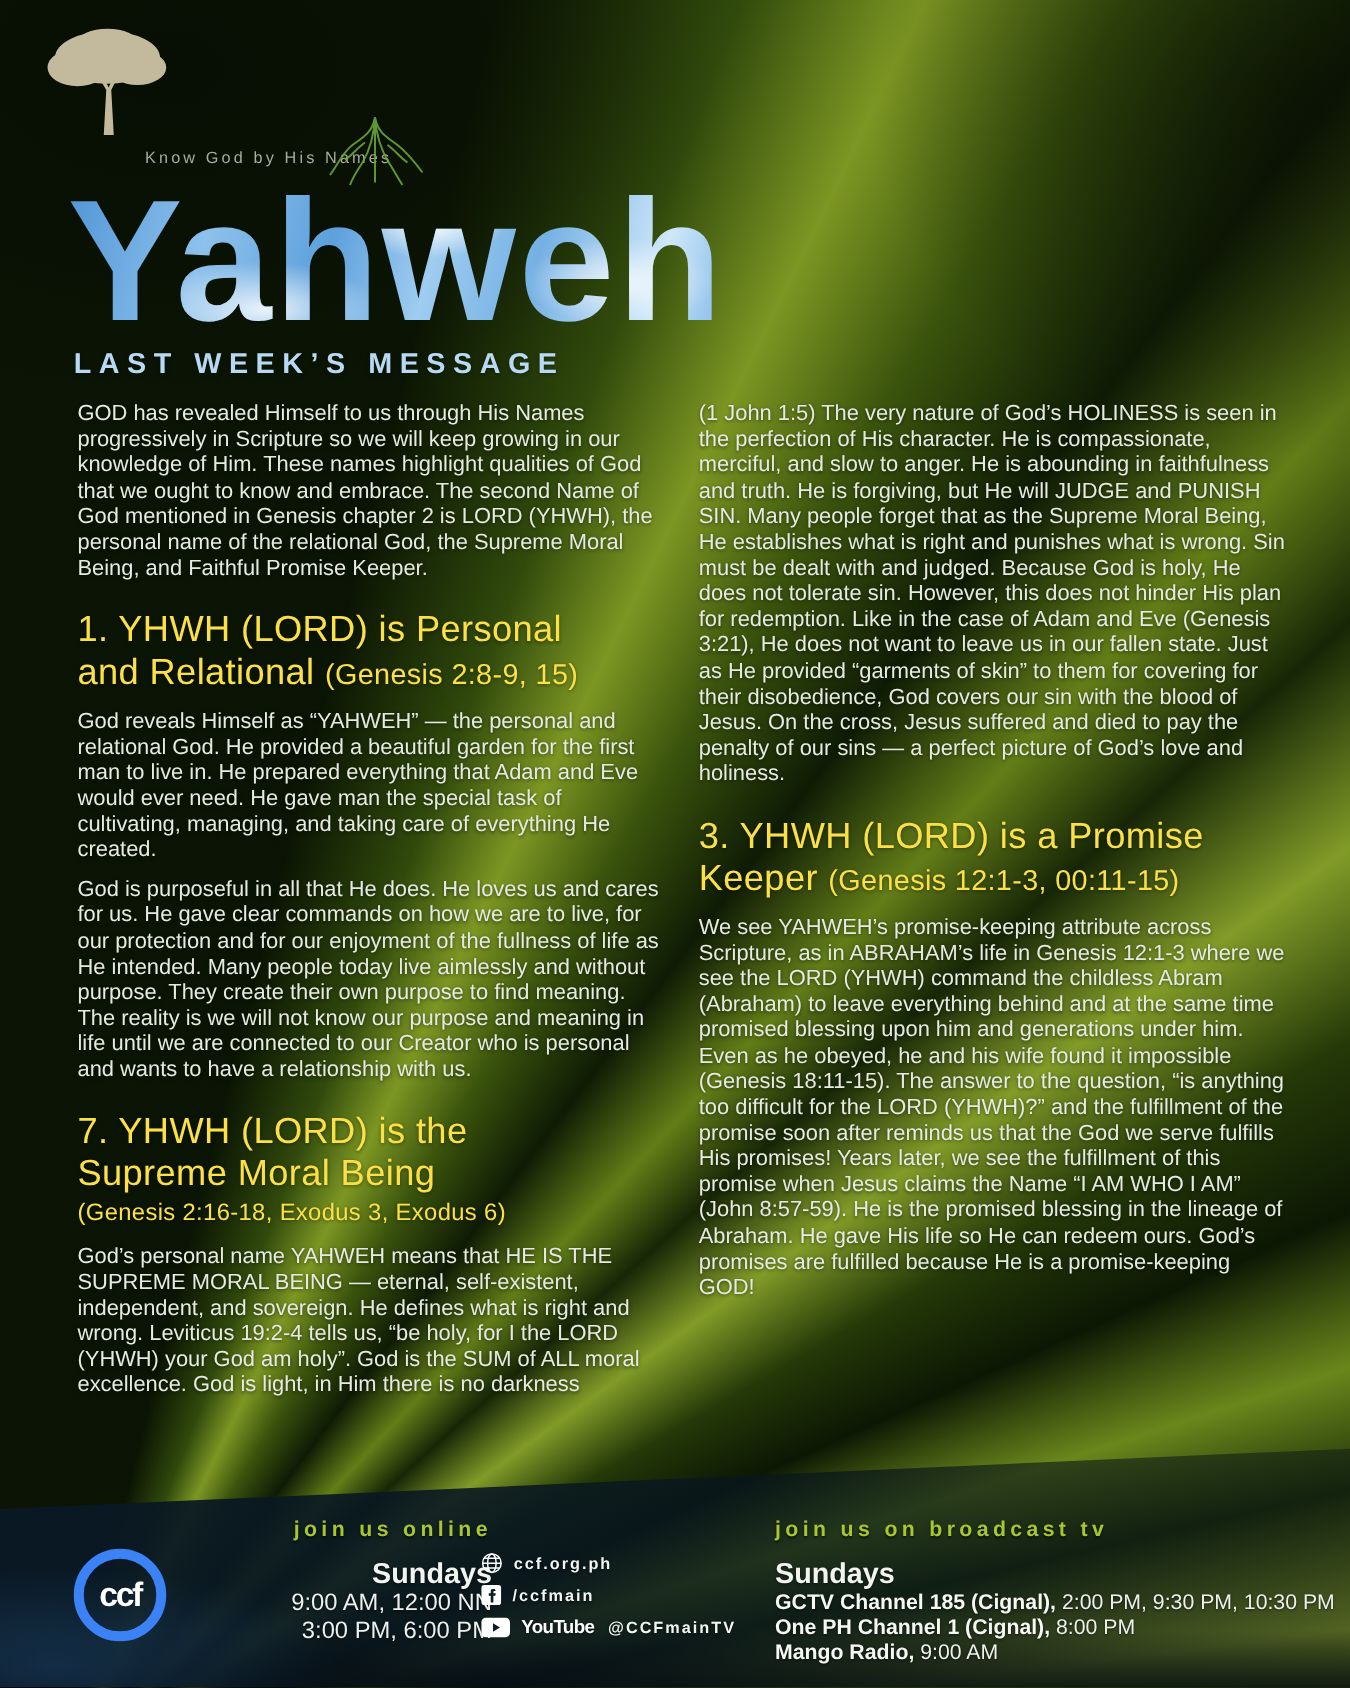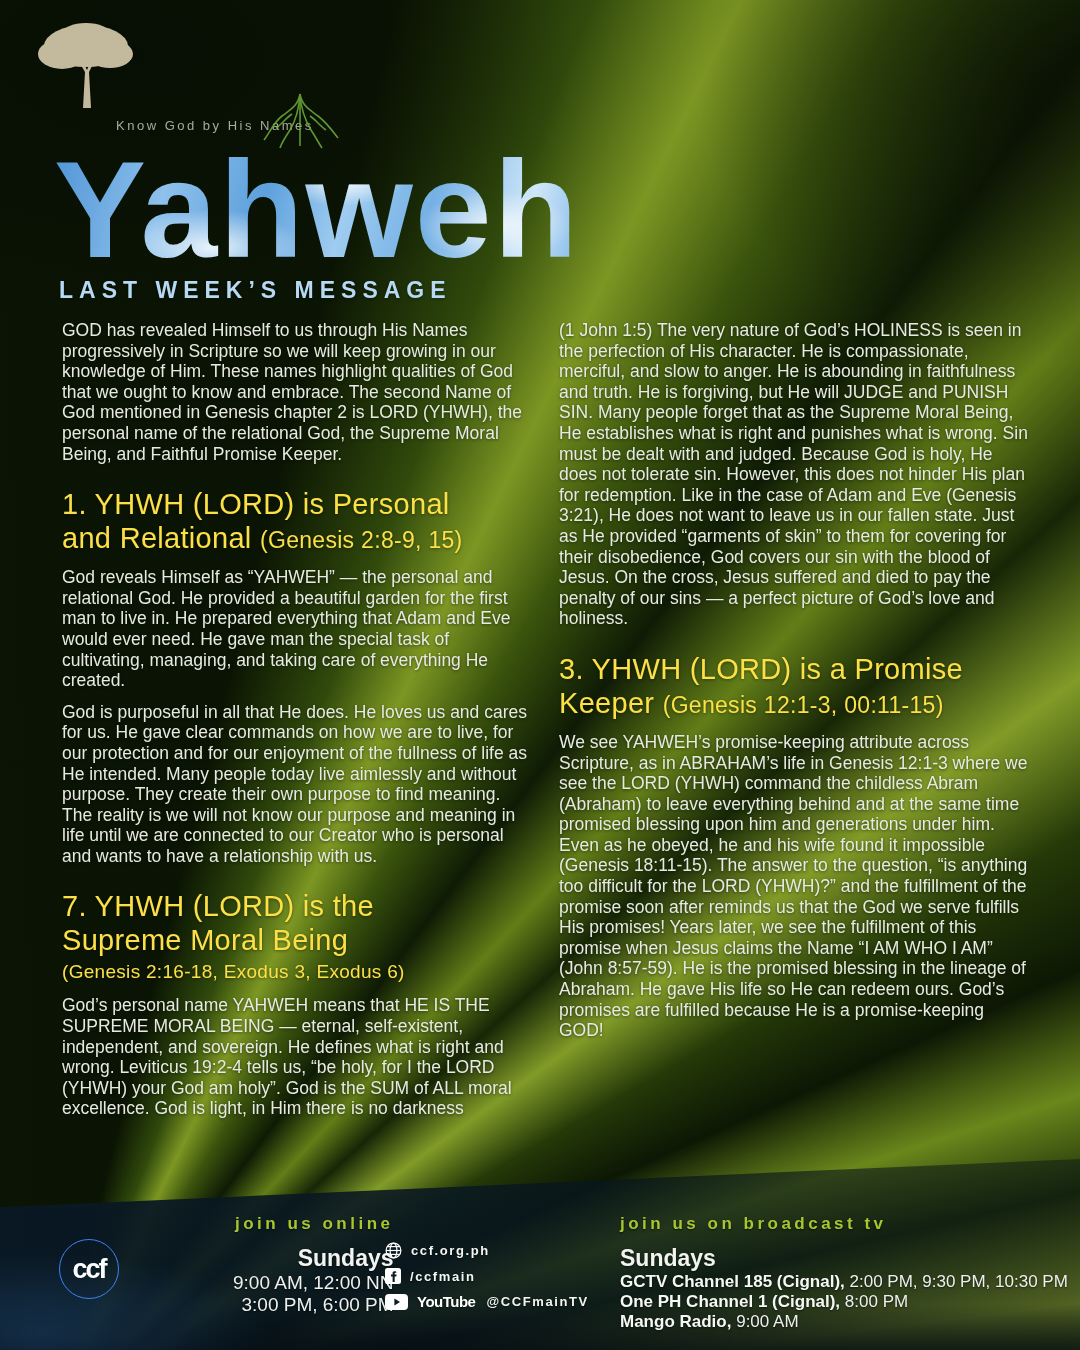--- a/index.html
+++ b/index.html
@@ -54,21 +54,21 @@
   .h-ref.block{display:block;font-size:19px;line-height:26px;margin-top:2px;}
 
   
   .footer-band{position:absolute;left:0;top:1140px;width:1080px;height:210px;
     background:
       radial-gradient(ellipse 30% 55% at 4% 92%, rgba(40,90,140,0.38), rgba(40,90,140,0) 70%),
       linear-gradient(180deg, rgba(0,0,0,0) 78%, rgba(4,10,16,0.7) 100%),
       linear-gradient(92deg, rgba(9,24,36,0.97) 0%, rgba(9,23,32,0.88) 40%, rgba(7,20,24,0.62) 75%, rgba(7,18,20,0.45) 100%);
     clip-path:polygon(0 32%, 100% 9%, 100% 100%, 0 100%);}
   .ccf-logo{position:absolute;left:59px;top:1239px;width:58px;height:58px;
-    border:1px solid #3b82f6;border-radius:50%;display:flex;align-items:center;
+    border:8px solid #3b82f6;border-radius:50%;display:flex;align-items:center;
     justify-content:center;}
   .ccf-logo span{color:#fff;font-weight:bold;font-size:27px;letter-spacing:-2px;}
   .footer-heading{font-size:17px;font-weight:bold;letter-spacing:3.5px;
     color:#a8c72f;}
   .online{position:absolute;left:233px;top:1214px;text-align:right;}
   .broadcast{position:absolute;left:620px;top:1214px;}
   .fday{font-size:23px;font-weight:bold;color:#f2f4f0;margin-top:11px;}
   .ftime{font-size:19px;color:#eef0ec;line-height:22px;}
   .online-links{position:absolute;left:152px;top:28px;width:240px;}
   .link-row{display:flex;align-items:center;gap:9px;margin-bottom:9px;color:#fff;}

